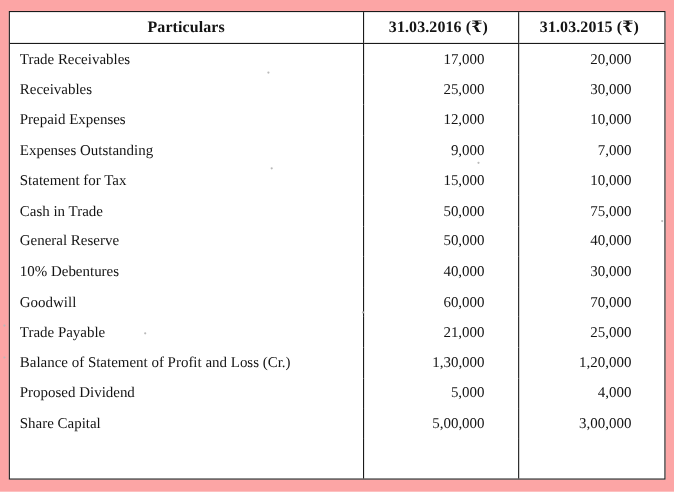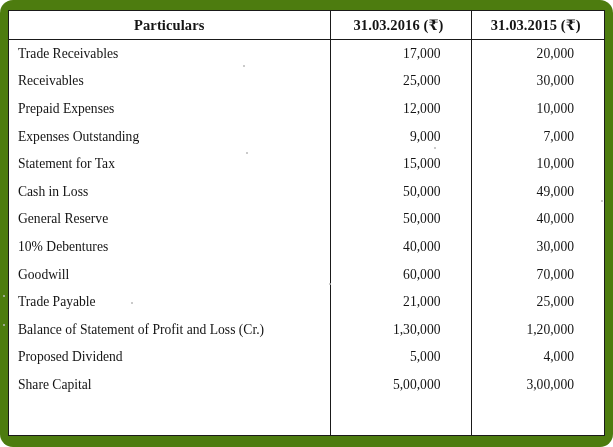--- a/index.html
+++ b/index.html
@@ -13,22 +13,21 @@
     overflow: hidden;
     font-family: "Liberation Serif", "DejaVu Serif", serif;
     color: #141414;
     position: relative;
   }
 
   
   .page {
     position: absolute;
     inset: 0;
-    background: #4d7c0f;
-    border-radius: 13px;
+    background: #fca5a5;
   }
 
   .table-wrap {
     position: absolute;
     left: 8px;
     top: 10px;
     width: 597px;
     height: 426px;
     box-sizing: border-box;
     border: 1.6px solid #1a1a1a;
@@ -136,23 +135,23 @@
           <td class="particular">Expenses Outstanding</td>
           <td class="amount col-sep">9,000</td>
           <td class="amount col-sep">7,000</td>
         </tr>
         <tr>
           <td class="particular">Statement for Tax</td>
           <td class="amount col-sep">15,000</td>
           <td class="amount col-sep">10,000</td>
         </tr>
         <tr>
-          <td class="particular">Cash in Loss</td>
+          <td class="particular">Cash in Trade</td>
           <td class="amount col-sep">50,000</td>
-          <td class="amount col-sep">49,000</td>
+          <td class="amount col-sep">75,000</td>
         </tr>
         <tr>
           <td class="particular">General Reserve</td>
           <td class="amount col-sep">50,000</td>
           <td class="amount col-sep">40,000</td>
         </tr>
         <tr>
           <td class="particular">10% Debentures</td>
           <td class="amount col-sep">40,000</td>
           <td class="amount col-sep">30,000</td>

